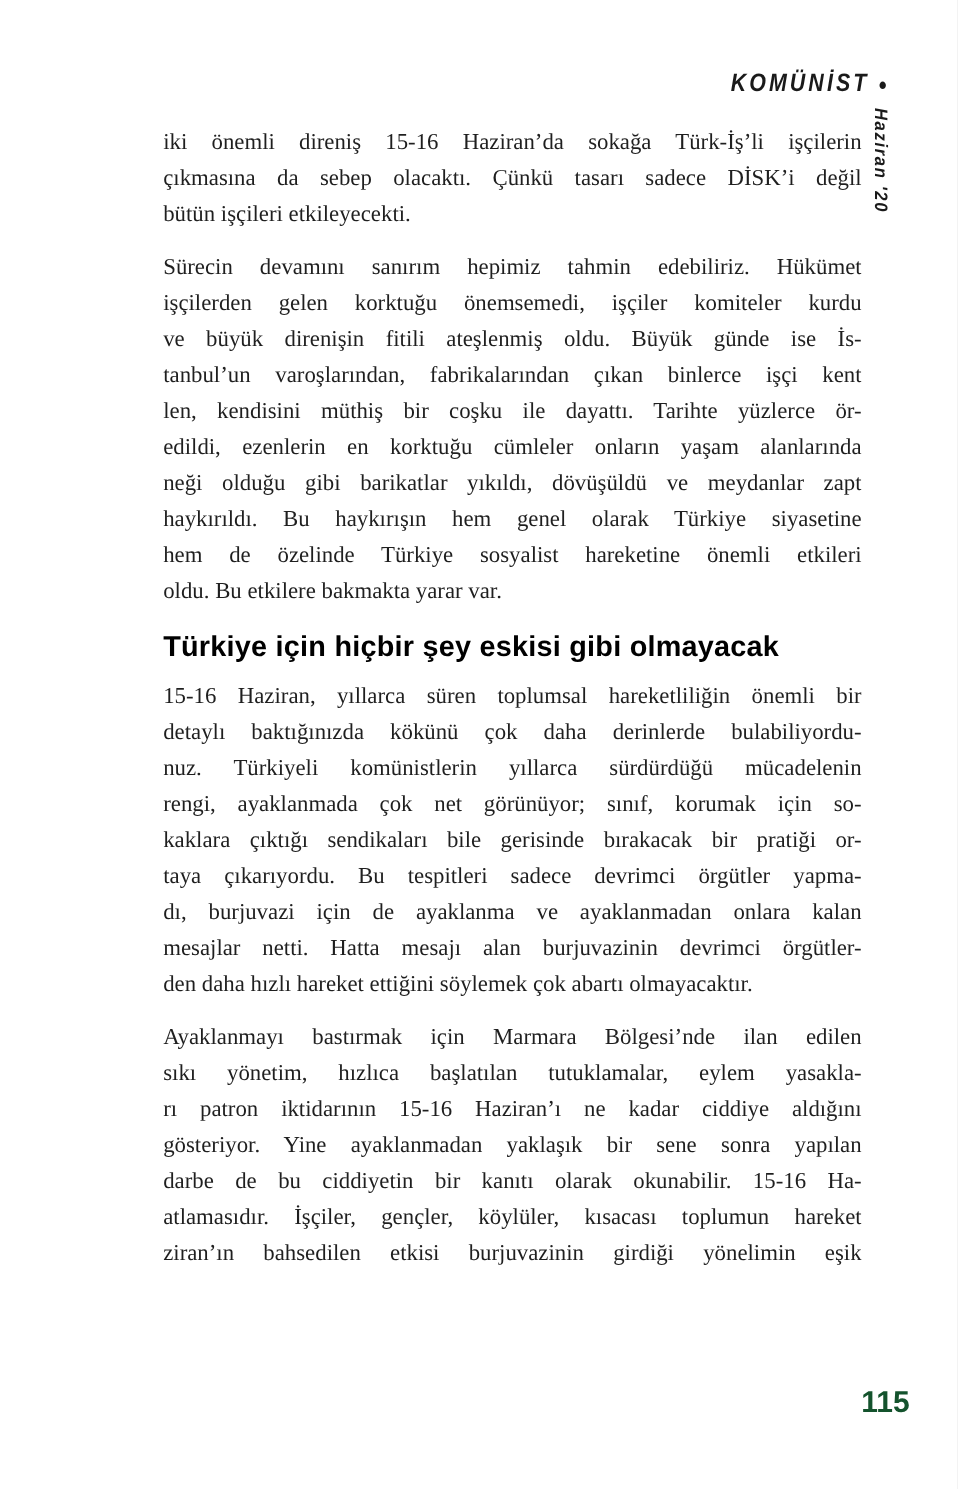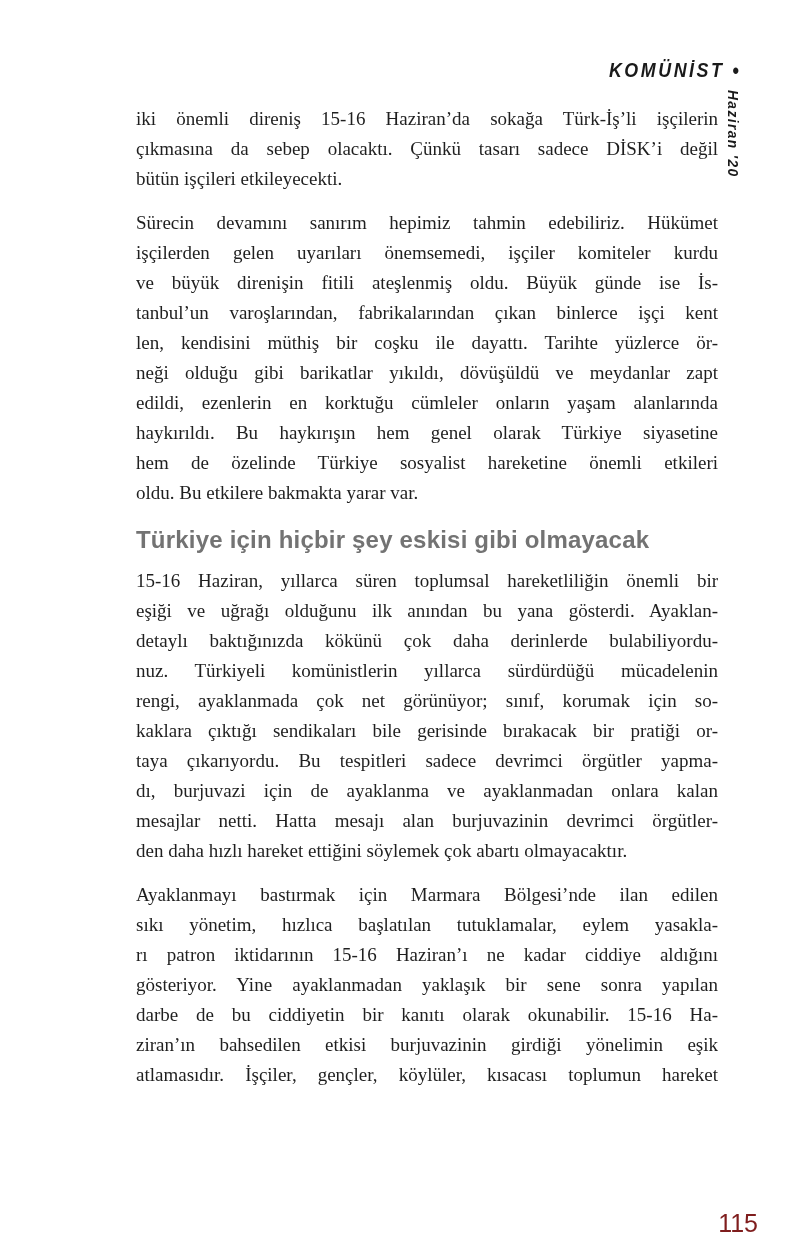--- a/index.html
+++ b/index.html
@@ -77,33 +77,33 @@
     color: #1f1f1f;
   }
   .line.last { text-align-last: left; }
 
   .section-heading {
     font-family: "Liberation Sans", "DejaVu Sans", sans-serif;
     font-weight: 600;
     font-size: 24px;
     line-height: 32px;
     letter-spacing: 0.2px;
-    color: #737373;
+    color: #000000;
     margin: 16px 0 10px 0;
   }
 
   
   .page-number {
     position: absolute;
-    top: 1209px;
+    top: 1155px;
     right: 40px;
     font-family: "Liberation Sans", "DejaVu Sans", sans-serif;
-    font-weight: normal;
+    font-weight: bold;
     font-size: 25px;
-    color: #7f1d1d;
+    color: #14532d;
   }
 </style>
 </head>
 <body>
 
 <div class="page">
 
   <div class="masthead">
     <span class="title">KOMÜNİST</span>
     <span class="bullet">•</span>
@@ -112,49 +112,48 @@
   <div class="issue-vertical">Haziran '20</div>
 
   <div class="column">
       <div class="paragraph">
         <div class="line">iki önemli direniş 15-16 Haziran’da sokağa Türk-İş’li işçilerin</div>
         <div class="line">çıkmasına da sebep olacaktı. Çünkü tasarı sadece DİSK’i değil</div>
         <div class="line last">bütün işçileri etkileyecekti.</div>
       </div>
       <div class="paragraph">
         <div class="line">Sürecin devamını sanırım hepimiz tahmin edebiliriz. Hükümet</div>
-        <div class="line">işçilerden gelen uyarıları önemsemedi, işçiler komiteler kurdu</div>
+        <div class="line">işçilerden gelen korktuğu önemsemedi, işçiler komiteler kurdu</div>
         <div class="line">ve büyük direnişin fitili ateşlenmiş oldu. Büyük günde ise İs-</div>
         <div class="line">tanbul’un varoşlarından, fabrikalarından çıkan binlerce işçi kent</div>
         <div class="line">len, kendisini müthiş bir coşku ile dayattı. Tarihte yüzlerce ör-</div>
+        <div class="line">edildi, ezenlerin en korktuğu cümleler onların yaşam alanlarında</div>
         <div class="line">neği olduğu gibi barikatlar yıkıldı, dövüşüldü ve meydanlar zapt</div>
-        <div class="line">edildi, ezenlerin en korktuğu cümleler onların yaşam alanlarında</div>
         <div class="line">haykırıldı. Bu haykırışın hem genel olarak Türkiye siyasetine</div>
         <div class="line">hem de özelinde Türkiye sosyalist hareketine önemli etkileri</div>
         <div class="line last">oldu. Bu etkilere bakmakta yarar var.</div>
       </div>
       <h2 class="section-heading">Türkiye için hiçbir şey eskisi gibi olmayacak</h2>
       <div class="paragraph">
         <div class="line">15-16 Haziran, yıllarca süren toplumsal hareketliliğin önemli bir</div>
-        <div class="line">eşiği ve uğrağı olduğunu ilk anından bu yana gösterdi. Ayaklan-</div>
         <div class="line">detaylı baktığınızda kökünü çok daha derinlerde bulabiliyordu-</div>
         <div class="line">nuz. Türkiyeli komünistlerin yıllarca sürdürdüğü mücadelenin</div>
         <div class="line">rengi, ayaklanmada çok net görünüyor; sınıf, korumak için so-</div>
         <div class="line">kaklara çıktığı sendikaları bile gerisinde bırakacak bir pratiği or-</div>
         <div class="line">taya çıkarıyordu. Bu tespitleri sadece devrimci örgütler yapma-</div>
         <div class="line">dı, burjuvazi için de ayaklanma ve ayaklanmadan onlara kalan</div>
         <div class="line">mesajlar netti. Hatta mesajı alan burjuvazinin devrimci örgütler-</div>
         <div class="line last">den daha hızlı hareket ettiğini söylemek çok abartı olmayacaktır.</div>
       </div>
       <div class="paragraph">
         <div class="line">Ayaklanmayı bastırmak için Marmara Bölgesi’nde ilan edilen</div>
         <div class="line">sıkı yönetim, hızlıca başlatılan tutuklamalar, eylem yasakla-</div>
         <div class="line">rı patron iktidarının 15-16 Haziran’ı ne kadar ciddiye aldığını</div>
         <div class="line">gösteriyor. Yine ayaklanmadan yaklaşık bir sene sonra yapılan</div>
         <div class="line">darbe de bu ciddiyetin bir kanıtı olarak okunabilir.  15-16 Ha-</div>
+        <div class="line">atlamasıdır. İşçiler, gençler, köylüler, kısacası toplumun hareket</div>
         <div class="line">ziran’ın bahsedilen etkisi burjuvazinin girdiği yönelimin eşik</div>
-        <div class="line">atlamasıdır. İşçiler, gençler, köylüler, kısacası toplumun hareket</div>
       </div>
     </div>
 
   <div class="page-number">115</div>
 
 </div>
 
 </body></html>

